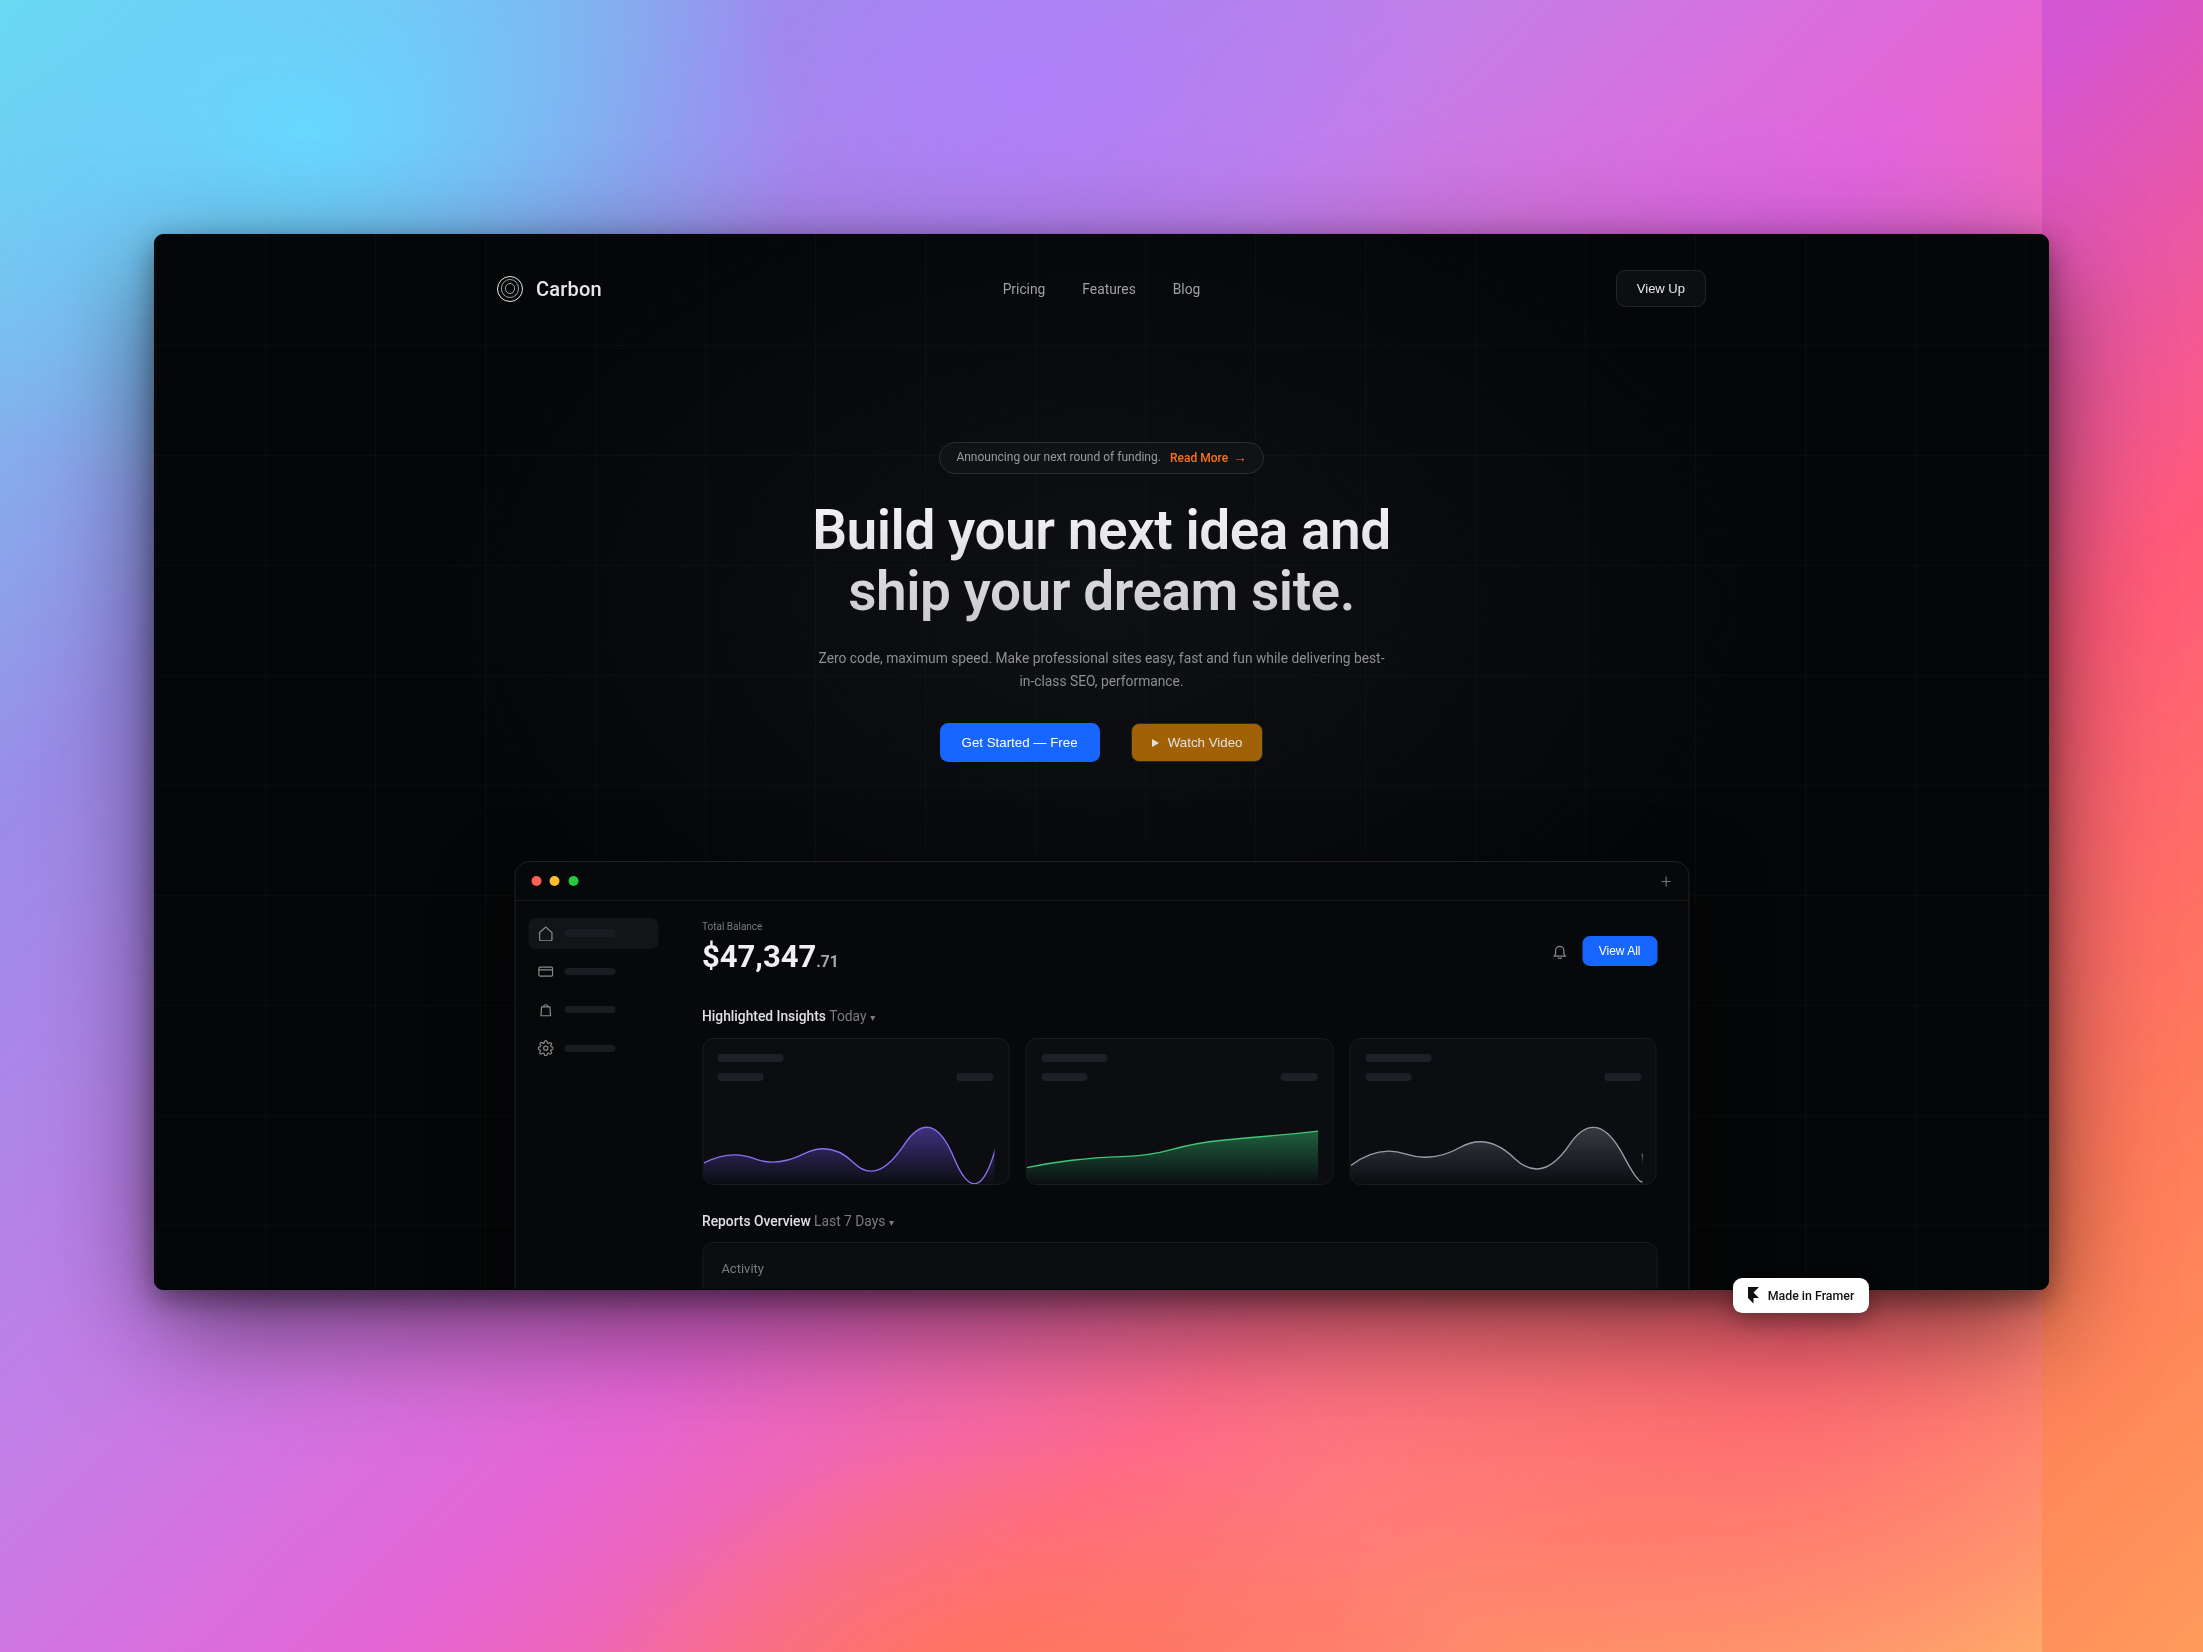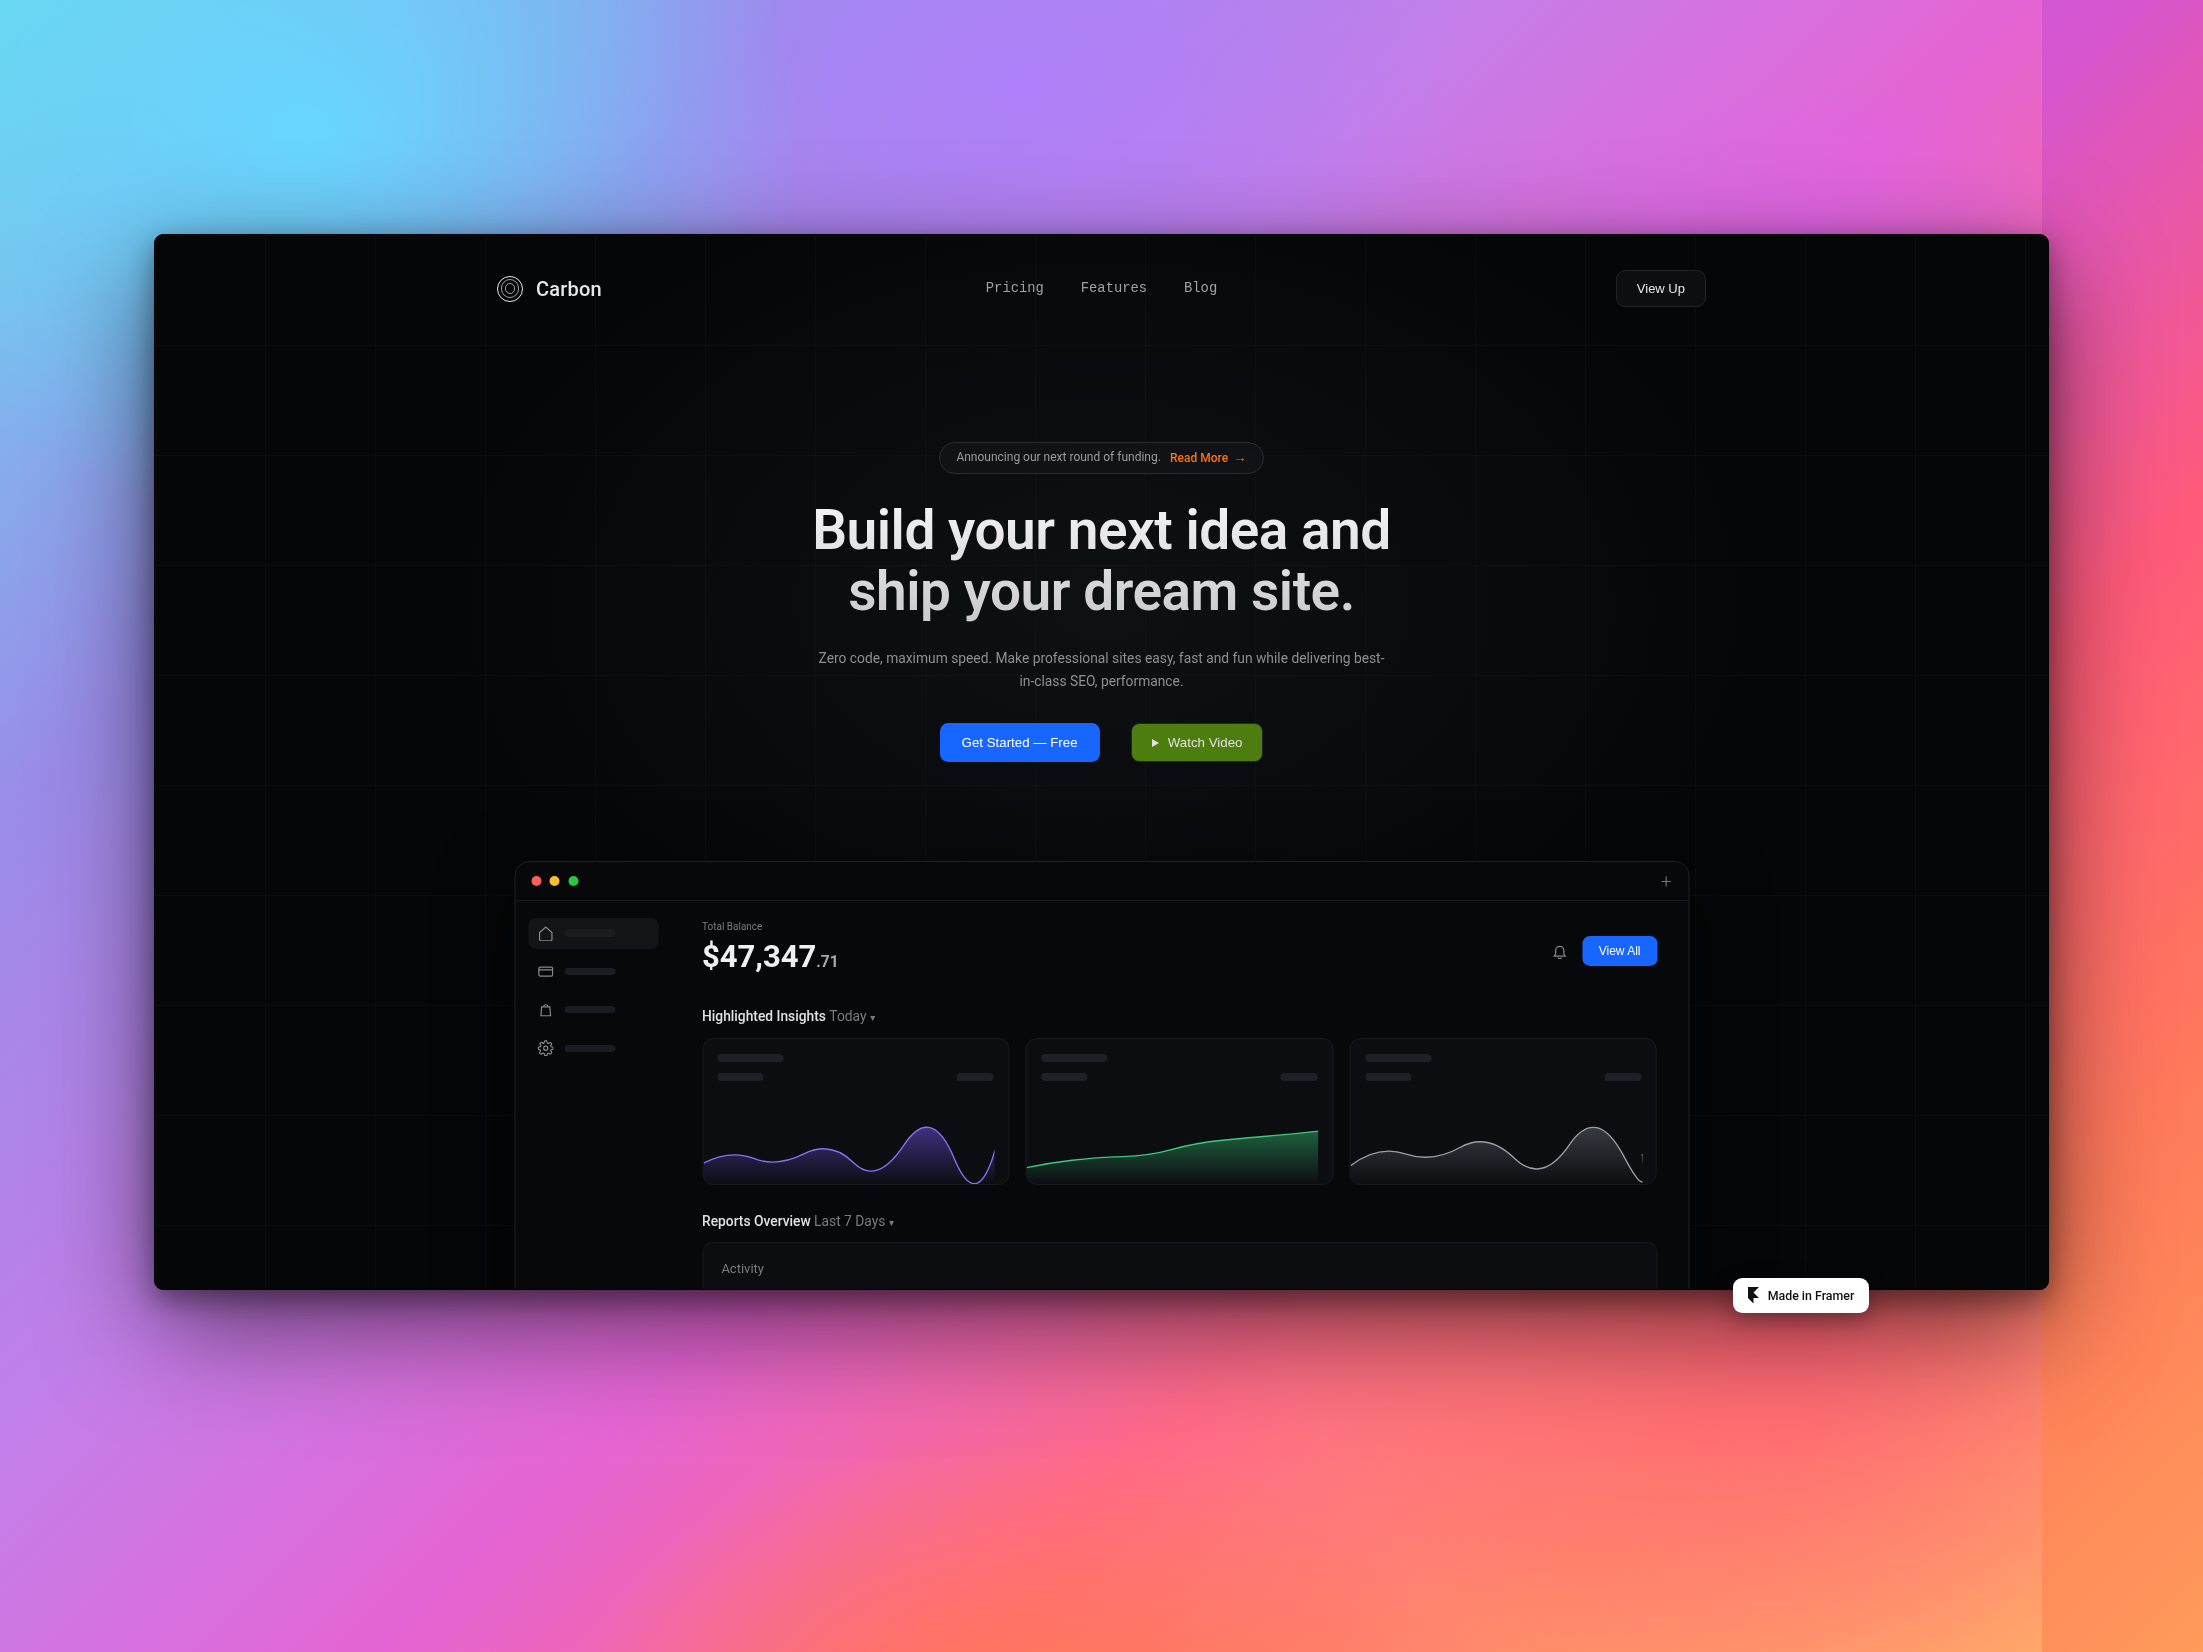--- a/index.html
+++ b/index.html
@@ -75,21 +75,21 @@
   content: ""; position: absolute; border-radius: 50%;
   border: 0.9px solid rgba(255,255,255,0.6);
 }
 .logo-mark::before { width: 16.5px; height: 16.5px; }
 .logo-mark::after { width: 8.3px; height: 8.3px; }
 .logo-text { color: #e8e8ea; font-size: 20px; font-weight: 500; letter-spacing: 0.2px; }
 .nav-links {
   position: absolute; left: 50%; transform: translateX(-50%);
   display: flex; gap: 37px;
 }
-.nav-link { color: #a0a0a5; font-size: 13.8px; text-decoration: none; cursor: pointer; font-family: Liberation Mono, monospace; }
+.nav-link { color: #a0a0a5; font-size: 13.8px; text-decoration: none; cursor: pointer; }
 .nav-right { margin-left: auto; margin-right: 287px; }
 .signup-btn {
   background: #0d0e10; border: 0.9px solid #222428; color: #e8e8ea;
   padding: 10px 20px; border-radius: 9.2px; font-size: 13px; font-weight: 500; cursor: pointer;
 }
 .hero { position: absolute; top: 207px; left: 0; right: 0; display: flex; flex-direction: column; align-items: center; }
 .announce {
   display: inline-flex; gap: 9.2px;
   background: rgba(20,22,26,0.65); border: 0.9px solid #2a2c32;
   border-radius: 917px; padding: 7.3px 16.5px; color: #9a9aa0; font-size: 12px;
@@ -106,21 +106,21 @@
 .hero-sub {
   margin-top: 24px; color: #8e8e94; font-size: 13.8px; line-height: 1.65;
   text-align: center; max-width: 569px;
 }
 .hero-ctas { margin-top: 31px; display: flex; gap: 31px; }
 .btn-primary {
   background: #1766ff; color: #fff; border: none; padding: 12px 22px;
   border-radius: 8.3px; font-size: 13.3px; font-weight: 500; cursor: pointer;
 }
 .btn-secondary {
-  background: #4d7c0f; color: #e0e0e4; border: 0.9px solid #24262c; padding: 11px 20px;
+  background: #a16207; color: #e0e0e4; border: 0.9px solid #24262c; padding: 11px 20px;
   border-radius: 8.3px; font-size: 13.3px; font-weight: 500; cursor: pointer;
   display: inline-flex; align-items: center; gap: 9.2px;
 }
 .play-icon { width: 0; height: 0; border-left: 7.3px solid #e0e0e4; border-top: 4.6px solid transparent; border-bottom: 4.6px solid transparent; }
 .product-shot {
   position: absolute; left: 50%; transform: translateX(-50%);
   top: 626px; width: 1175px; height: 478px;
   background: #07080a; border: 0.9px solid #1e2026; border-radius: 14.7px;
   box-shadow: 0 27.5px 73px rgba(0,0,0,0.6);
   overflow: hidden;

